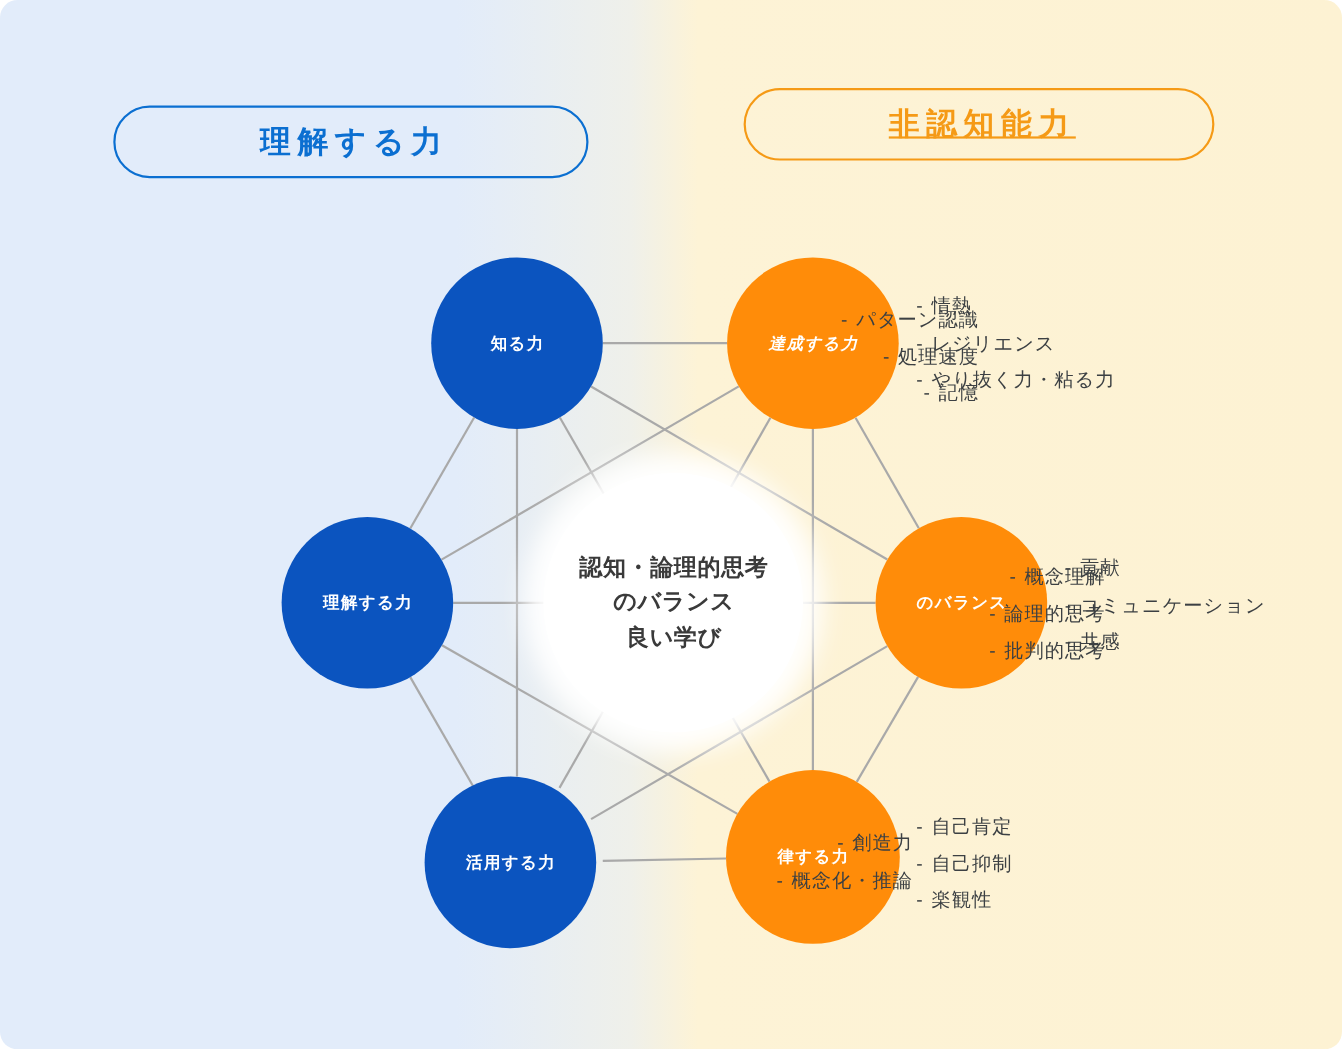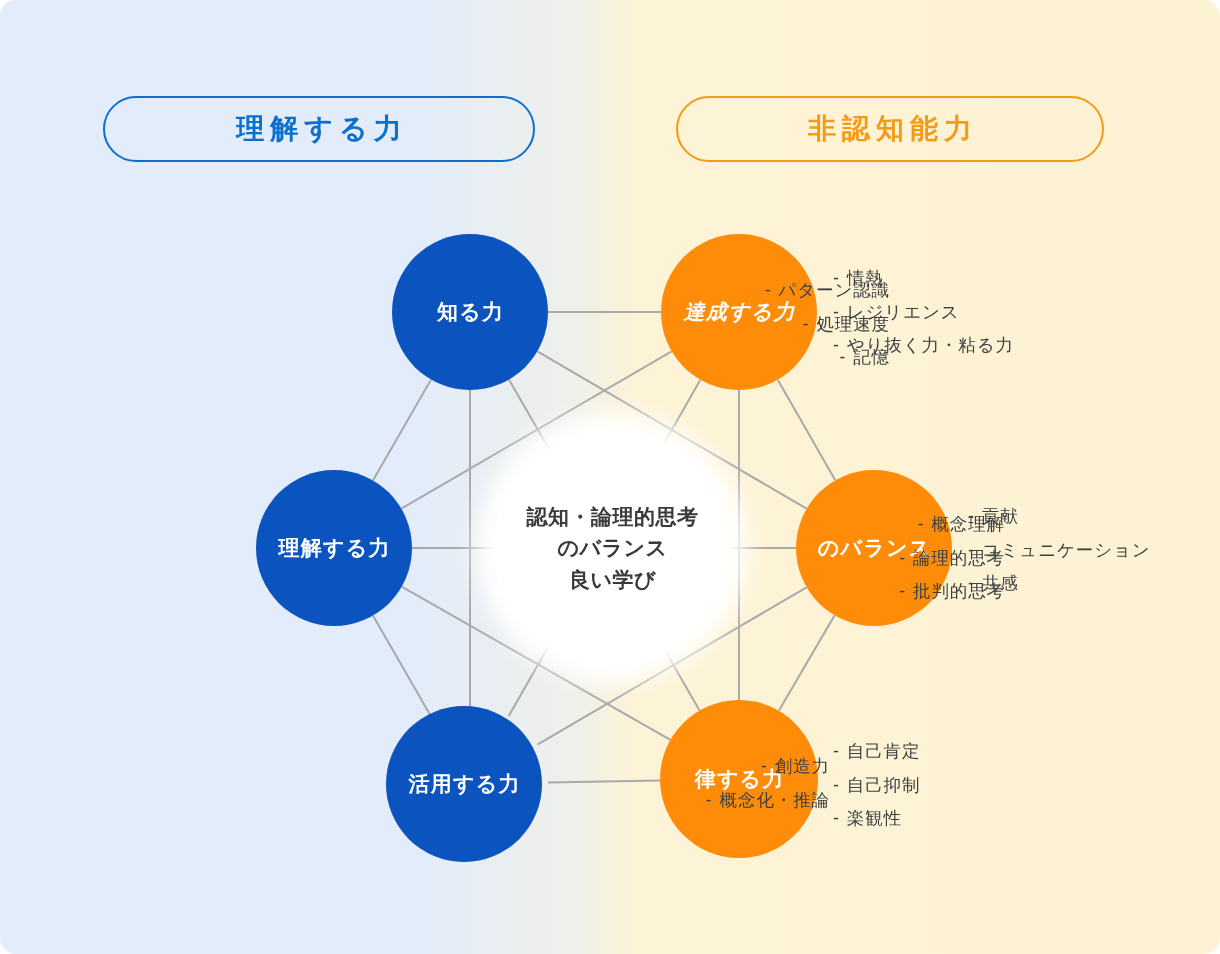--- a/index.html
+++ b/index.html
@@ -49,41 +49,42 @@
     color: #0b6fd1;
     background: transparent;
   }
   .pill.cognitive {
     left: 103px;
     top: 96px;
     width: 432px;
   }
   .pill.noncognitive {
     left: 676px;
-    top: 96px;
+    top: 80px;
     width: 428px;
     border-color: #f59a16;
     color: #f59a16;
+    text-decoration: underline;
   }
   
   #edges {
     position: absolute;
     left: 0; top: 0;
     width: 1220px;
     height: 954px;
   }
   
   .node {
     position: absolute;
     border-radius: 50%;
     display: flex;
     align-items: center;
     justify-content: center;
     color: #ffffff;
-    font-size: 21px;
+    font-size: 15px;
     font-weight: bold;
     letter-spacing: 1.2px;
     text-indent: 1.2px;
     white-space: nowrap;
   }
   .node.blue  { background: #0b54bf; }
   .node.orange{ background: #ff8c09; }
   .node.center {
     background: #ffffff;
     color: #3a3a3a;

